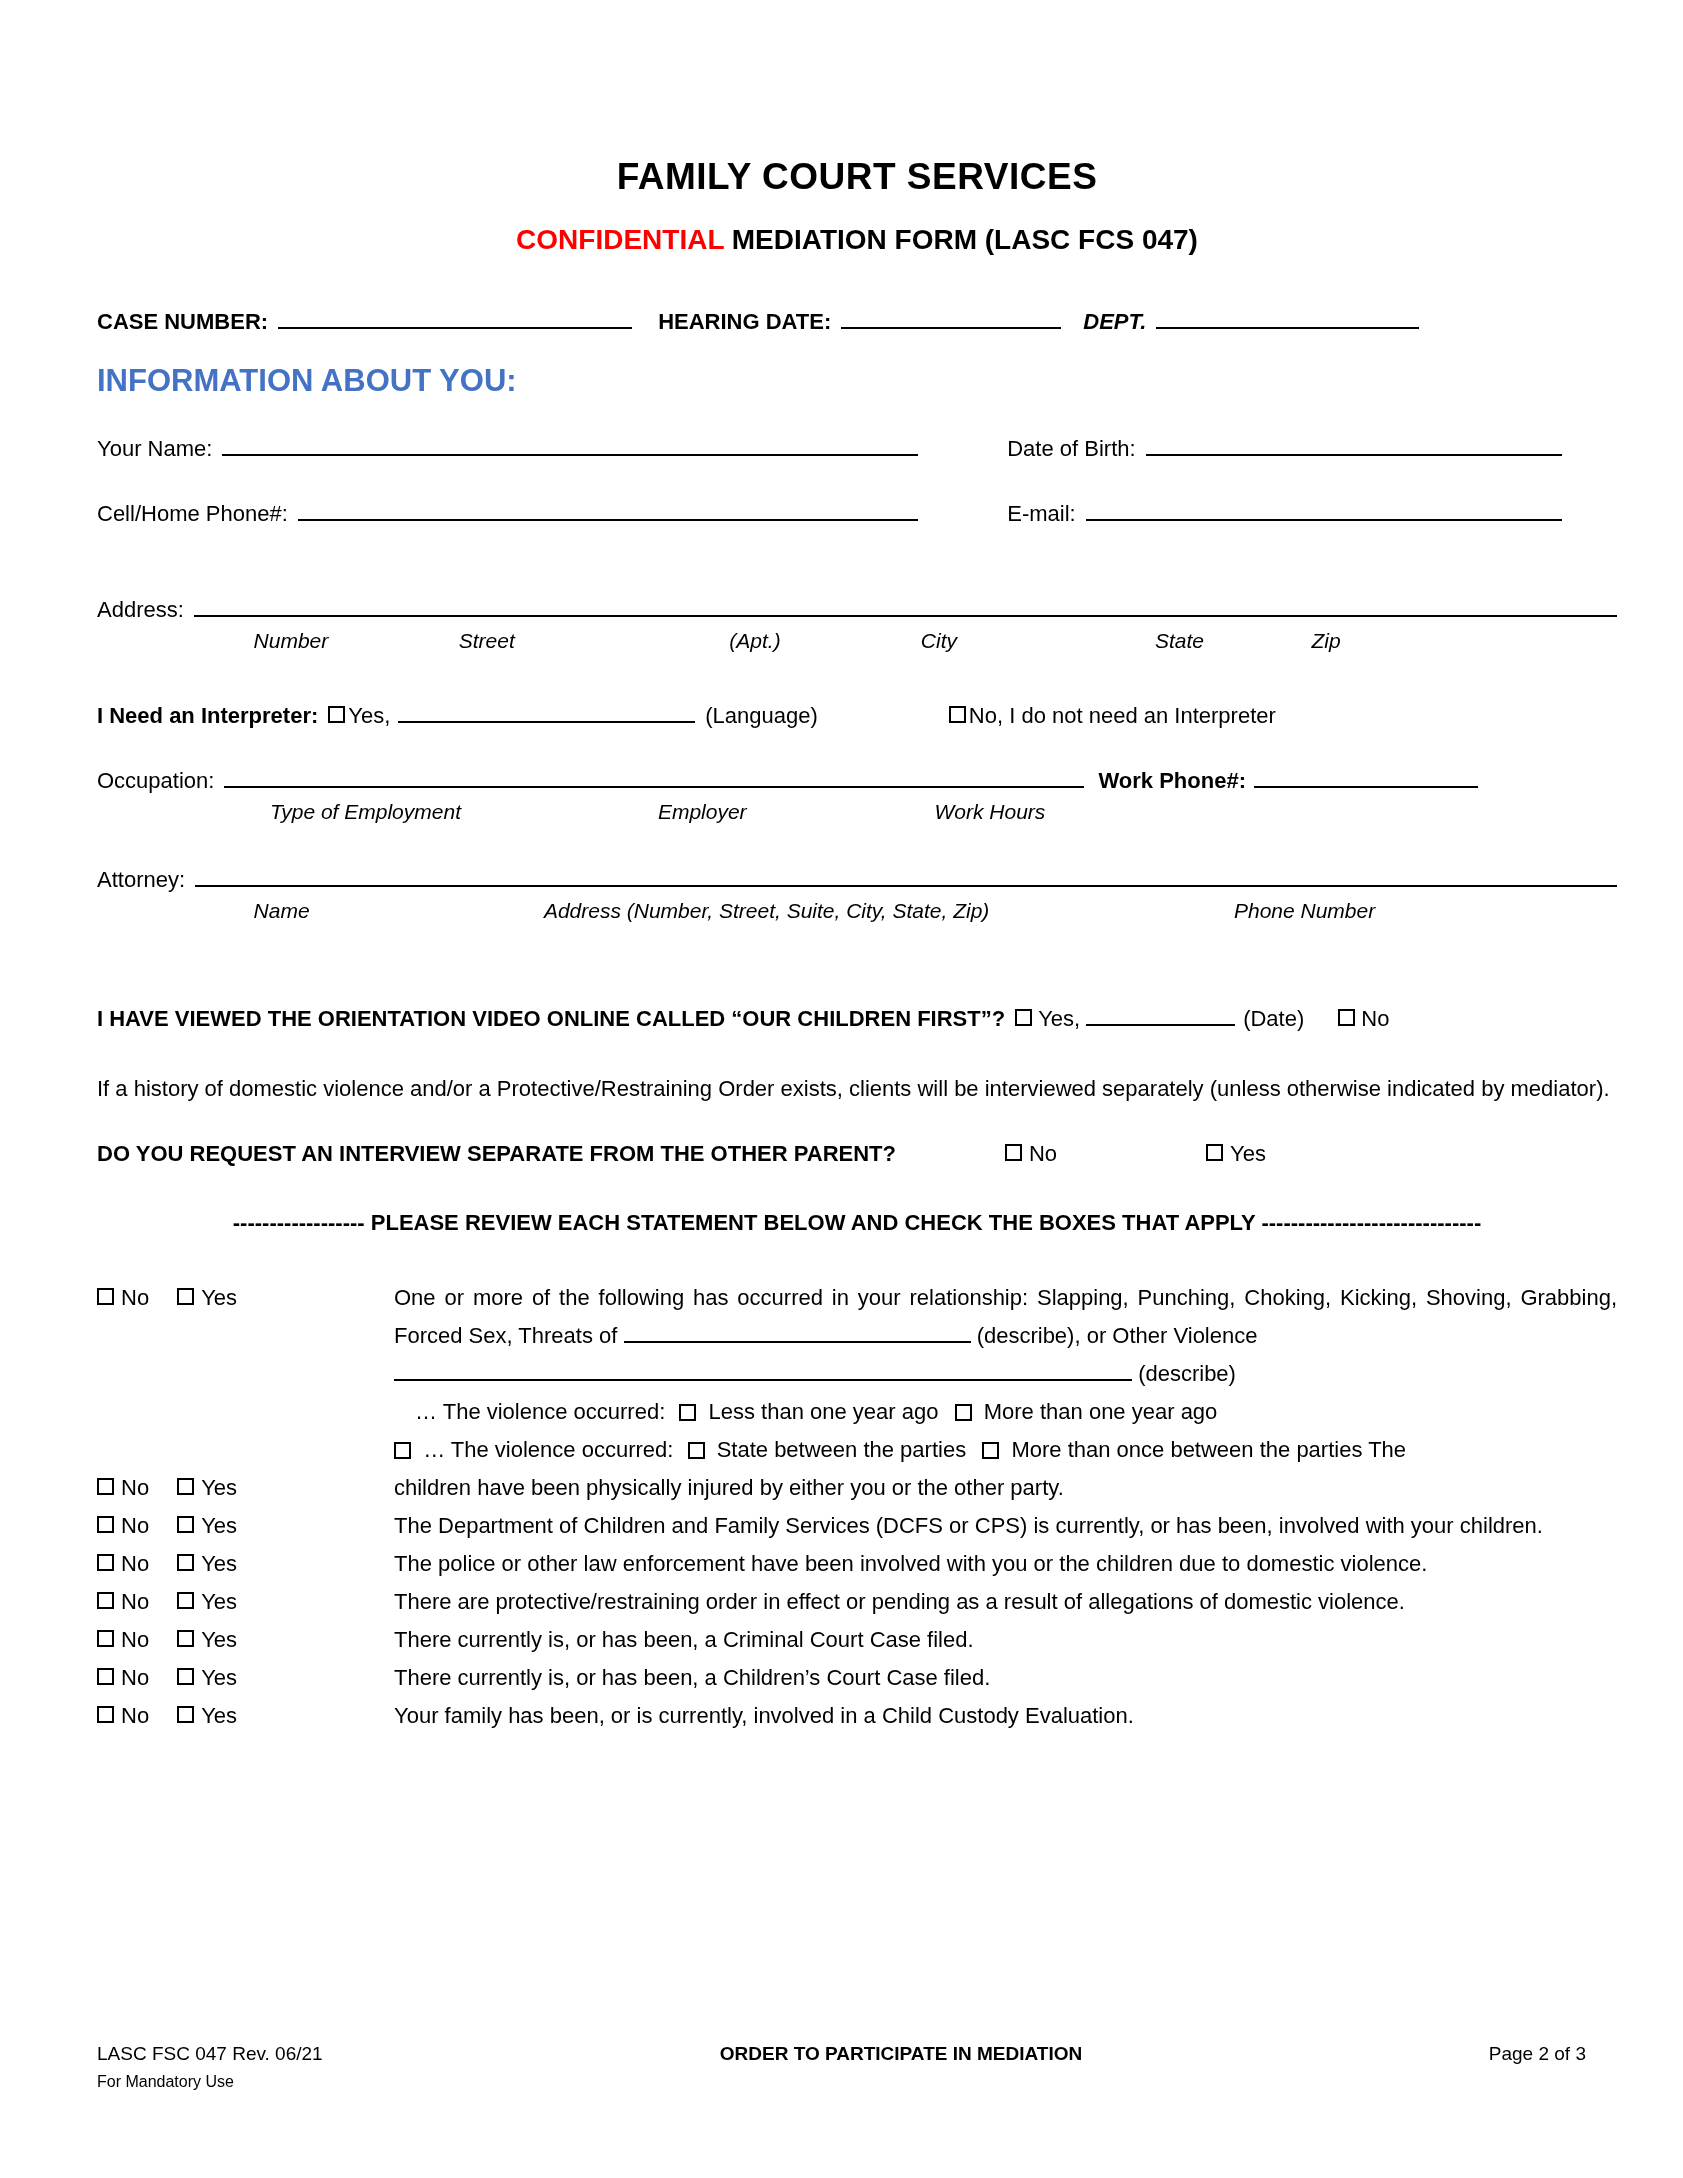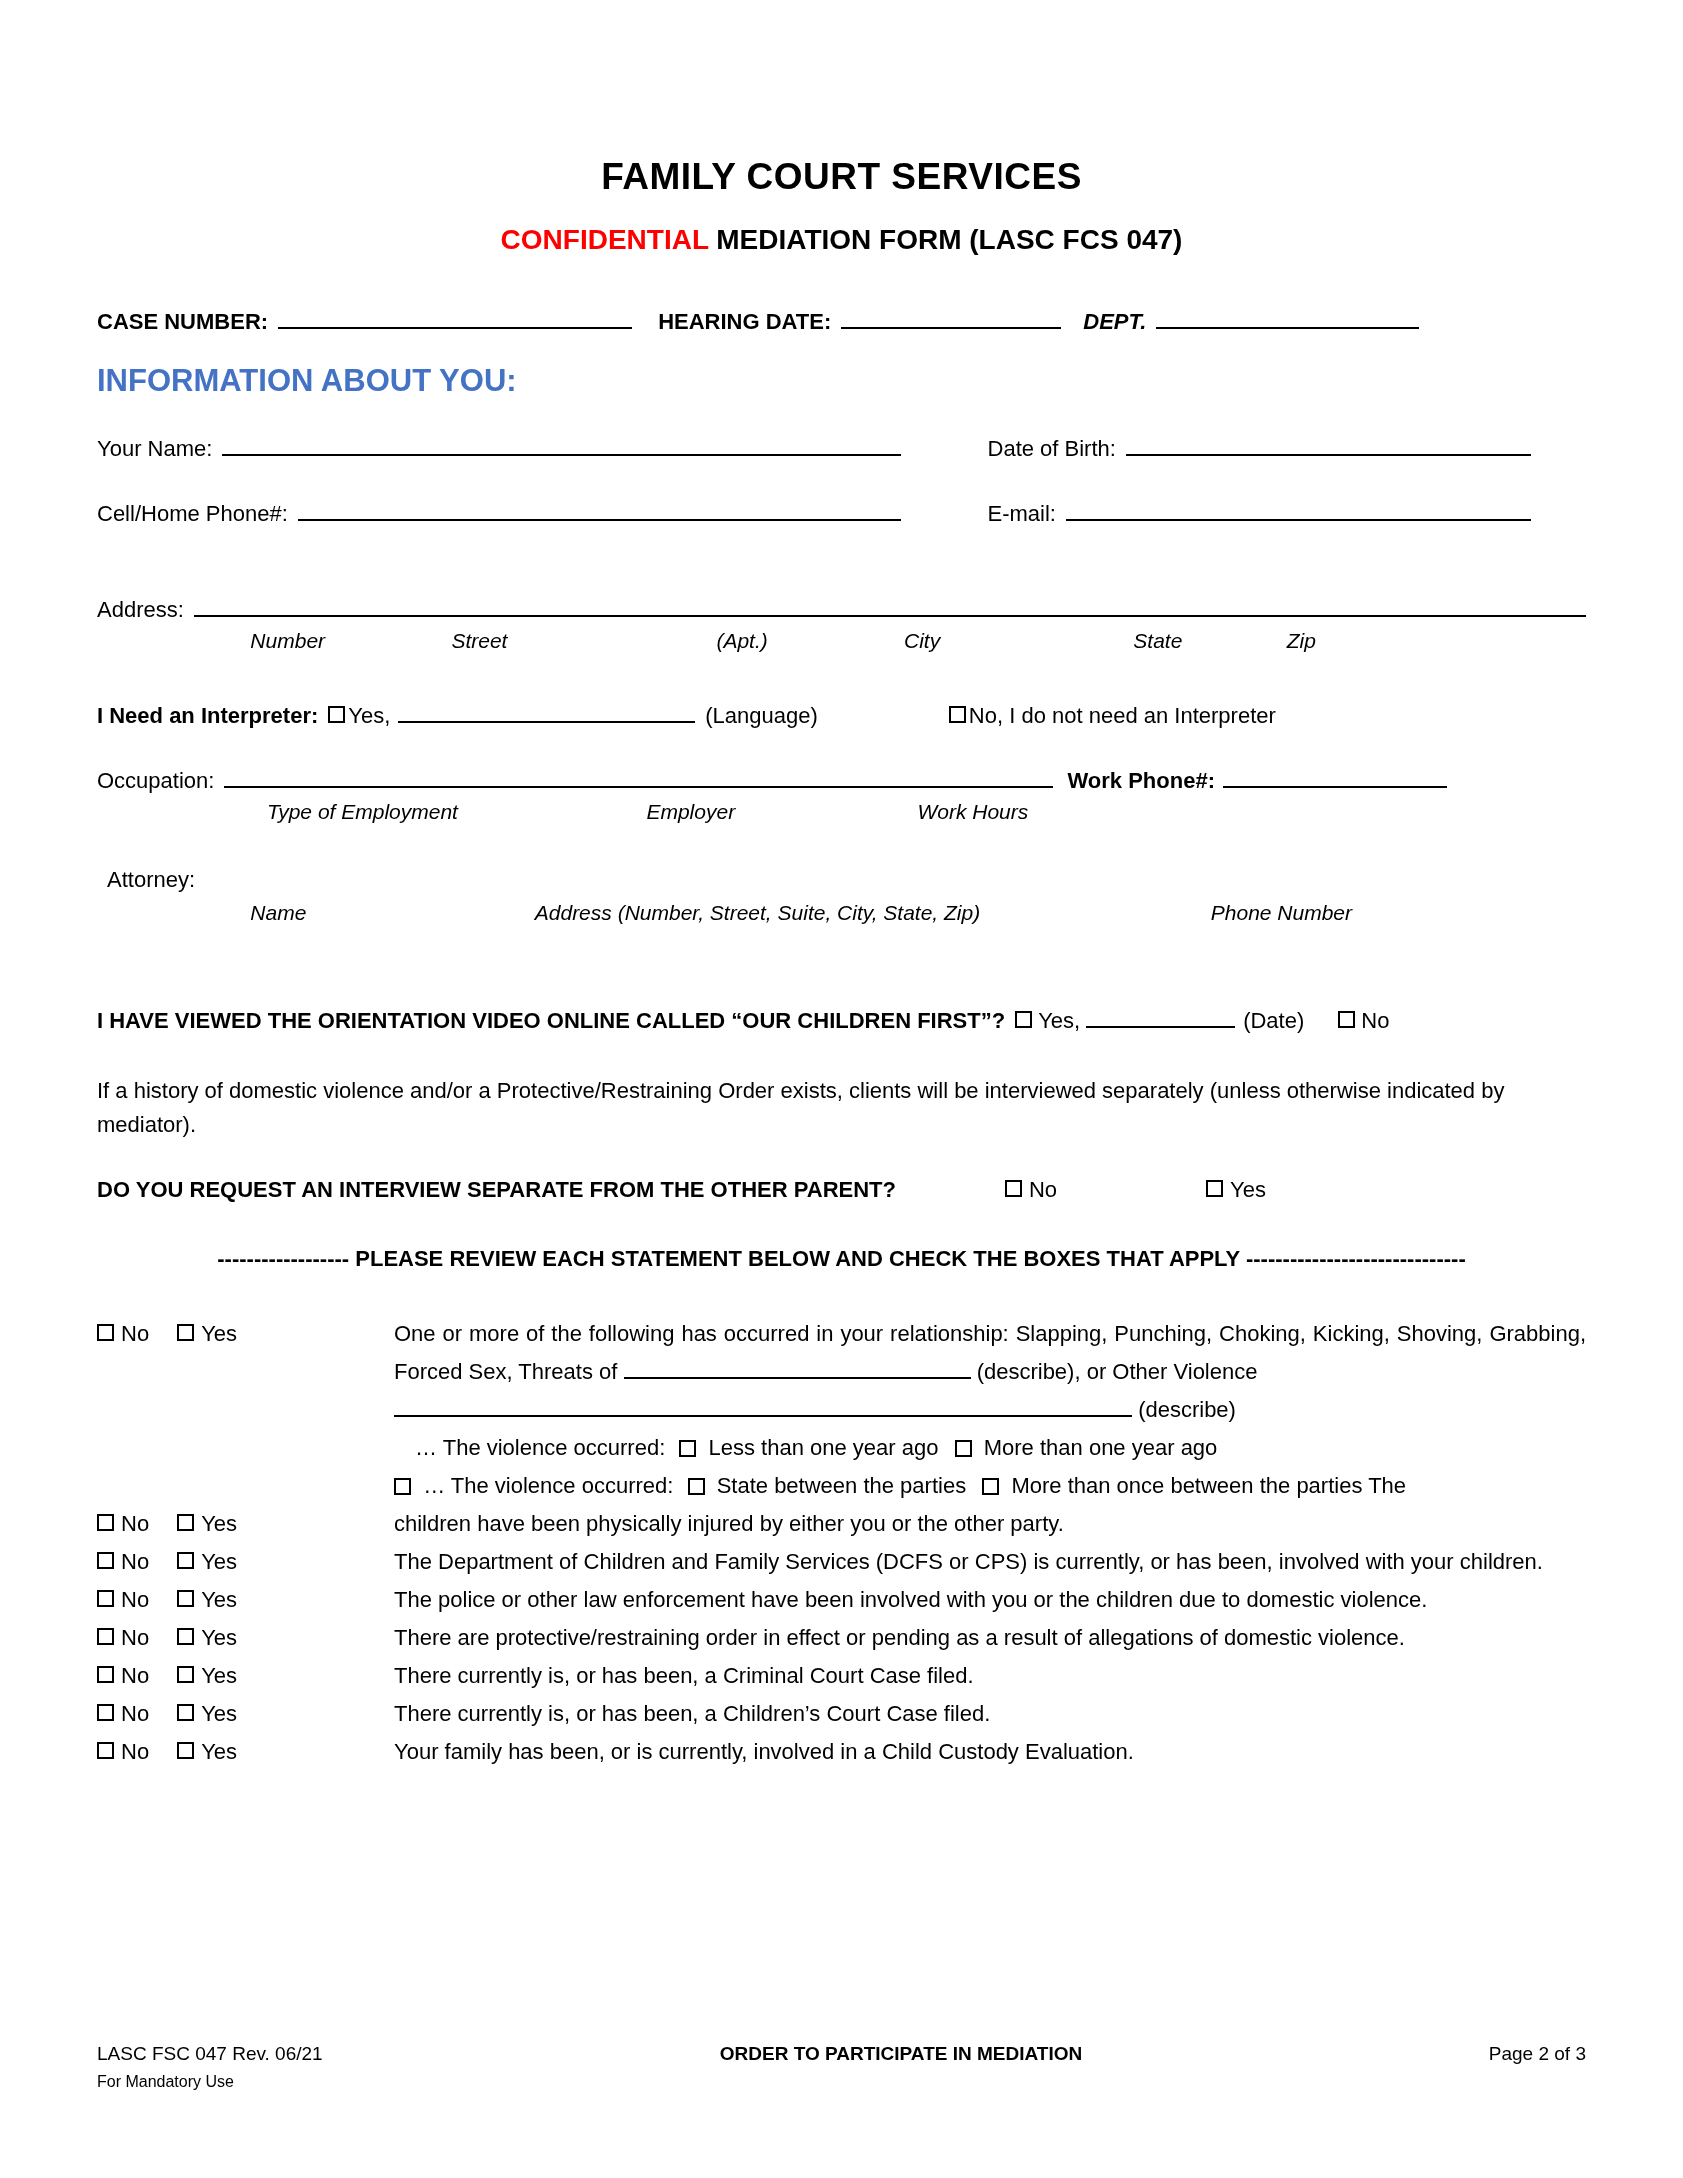--- a/index.html
+++ b/index.html
@@ -4,21 +4,21 @@
 <style>
   * { margin:0; padding:0; box-sizing:border-box; }
   html,body { background:#ffffff; }
   .page {
     position:relative;
     width:1683px; height:2178px;
     background:#fff;
     color:#000;
     font-family:"Liberation Sans", sans-serif;
     font-size:22px;
-    padding:156px 97px 0 97px;
+    padding:156px 66px 0 97px;
     overflow:hidden;
   }
   .center { text-align:center; }
   .bold { font-weight:bold; }
   .title { font-size:37px; font-weight:bold; letter-spacing:0.5px; }
   .subtitle { font-size:28px; font-weight:bold; margin-top:26px; }
   .red { color:#FF0000; }
   .blue-heading { color:#4472C4; font-size:31px; font-weight:bold; margin-top:28px; }
 
   .row { display:flex; align-items:baseline; flex-wrap:nowrap; }
@@ -131,21 +131,21 @@
     <span class="blank" style="flex:1; margin-left:10px;"></span>
     <span class="bold" style="margin-left:14px;">Work Phone#:</span>
     <span class="blank" style="width:224px; margin-left:8px;"></span>
   </div>
   <div class="sublabels">
     <span style="left:9.8%;margin-left:24px;">Type of Employment</span>
     <span style="left:36.9%;">Employer</span>
     <span style="left:55.1%;">Work Hours</span>
   </div>
 
-  <div class="row full" style="margin-top:37px;flex-direction:column;">
+  <div class="row full" style="margin-top:37px;">
     <span>Attorney:</span>
     <span class="blank"></span>
   </div>
   <div class="sublabels">
     <span style="left:10.3%;">Name</span>
     <span style="left:29.4%;">Address (Number, Street, Suite, City, State, Zip)</span>
     <span style="left:74.8%;">Phone Number</span>
   </div>
 
   <div class="row" style="margin-top:77px;">

